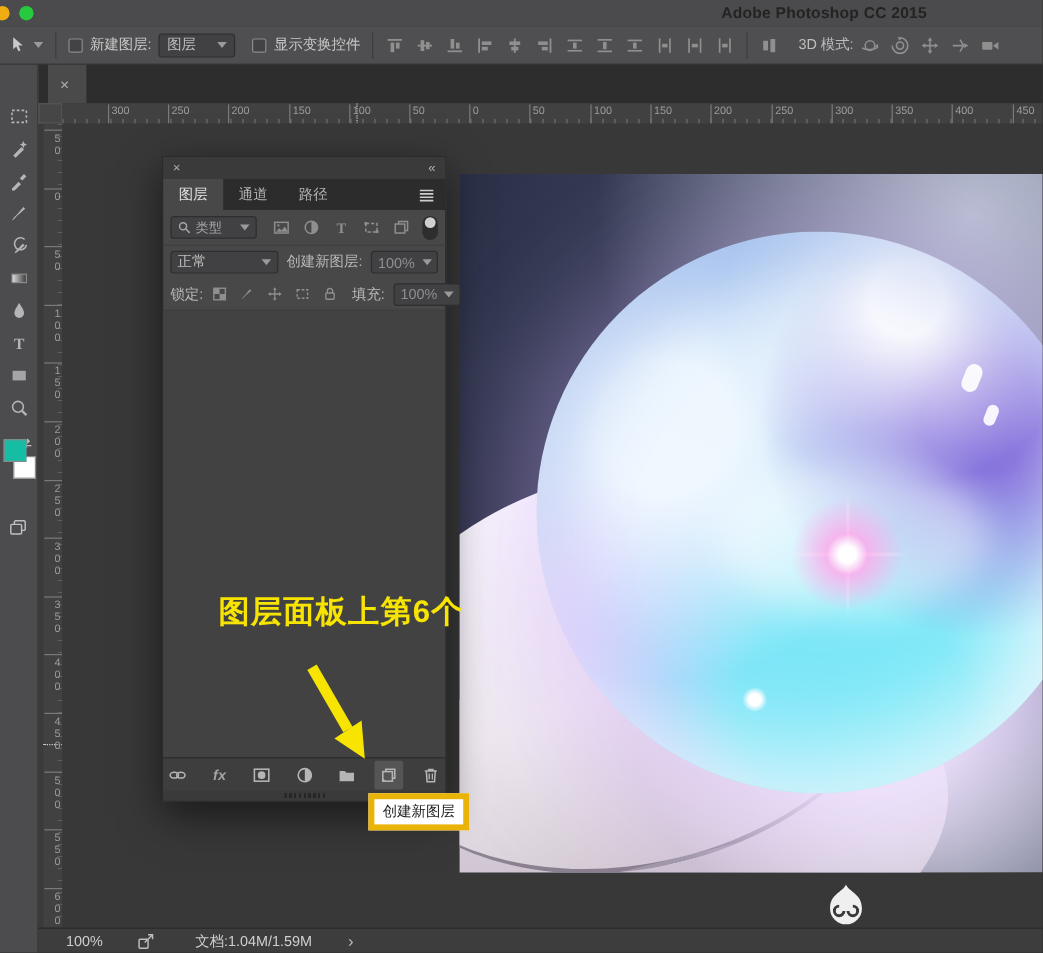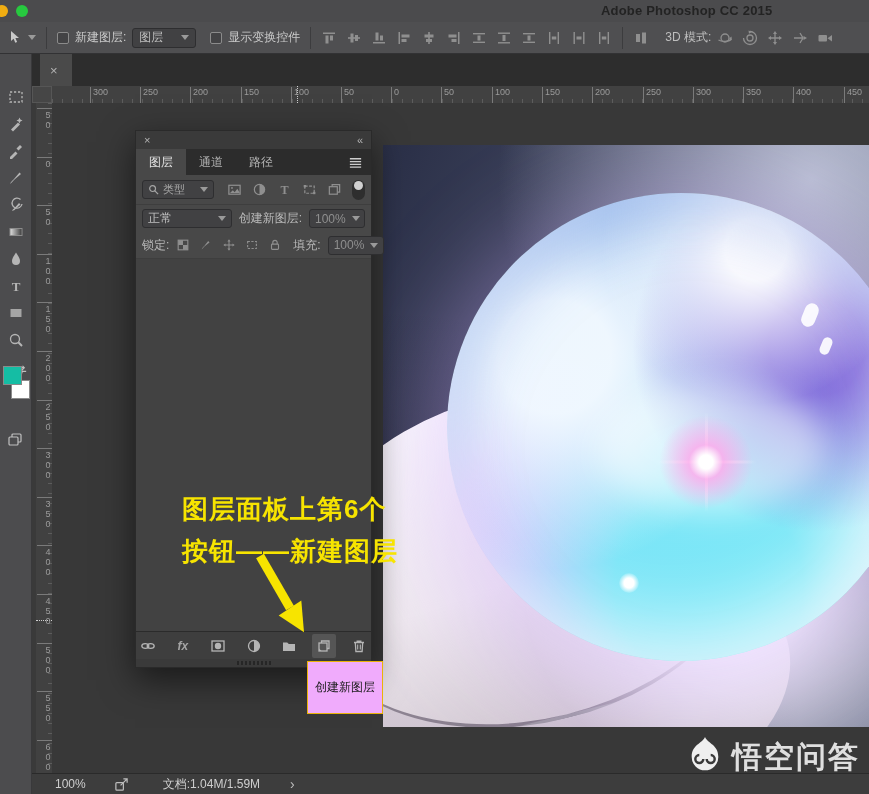--- a/index.html
+++ b/index.html
@@ -137,22 +137,22 @@
   .pbtn { width:24px; height:24px; display:flex; align-items:center; justify-content:center; color:#a4a4a4; }
   .pbtn.hl { background:#555; border-radius:2px; }
   .fxtext { font-size:12px; font-style:italic; font-weight:bold; color:#a4a4a4; }
   .p-grip { height:8px; background:#3a3a3a; display:flex; justify-content:center; align-items:center; flex:none; }
   .gripbar { width:34px; height:4px; background:repeating-linear-gradient(to right,#262626 0 2px,transparent 2px 4px); }
 
   
   .annotation { position:absolute; left:150px; top:488px; z-index:12; font-size:26px; font-weight:bold;
     line-height:42px; color:#f7e400; letter-spacing:1px; white-space:nowrap;margin-left:32px; }
   .arrow-svg { position:absolute; left:250px; top:552px; z-index:12; }
-  .tooltip { position:absolute; left:307px; top:661px; z-index:15; background:#f0abfc; border:1px solid #eab308;
-    color:#1a1a1a; font-size:12px; padding:17px 7px; white-space:nowrap; }
+  .tooltip { position:absolute; left:307px; top:661px; z-index:15; background:#ffffff; border:5px solid #eab308;
+    color:#1a1a1a; font-size:12px; padding:2px 7px; white-space:nowrap; }
 
   
   .statusbar { position:absolute; left:32px; top:773px; width:837px; height:21px; background:#3d3d3d;
     border-top:1px solid #2a2a2a; display:flex; align-items:center; color:#cfcfcf; font-size:12px; z-index:8; }
   .sb-zoom { margin-left:23px; }
   .sb-export { margin-left:28px; color:#bdbdbd; }
   .sb-doc { margin-left:34px; }
   .sb-chev { margin-left:30px; color:#bdbdbd; font-size:14px; }
 
   
@@ -647,21 +647,20 @@
           </span>
         </span>
       </div>
     <div class="p-grip">
         <span class="gripbar"></span>
       </div>
   </div>
 
   <div class="annotation" style="color: rgb(247, 228, 0);">
     <div>图层面板上第6个</div>
-    <div>按钮——新建图层</div>
   </div>
   <svg class="arrow-svg" width="70" height="88" viewBox="0 0 70 88">
     <line x1="10" y1="4" x2="40" y2="56" stroke="#f7e400" stroke-width="9"></line>
     <polygon points="51.3,48.5 28.7,63.5 54,80.3" fill="#f7e400"></polygon>
   </svg>
 
   <div class="tooltip">创建新图层</div>
 
   <div class="statusbar">
     <span class="sb-zoom">100%</span>
@@ -675,16 +674,15 @@
     <span class="sb-chev">›</span>
   </div>
 
   <div class="watermark">
     <span class="icon">
       <svg viewBox="0 0 40 44" width="38" height="42">
         <path d="M20 1 C17 8 6 9 6 22 a14 14 0 0 0 28 0 C34 9 23 8 20 1 Z" fill="#efefef"></path>
         <path d="M14 20 a4.2 4.2 0 1 0 4.2 4.2 M26 20 a4.2 4.2 0 1 1 -4.2 4.2" fill="none" stroke="#3a3a3a" stroke-width="2.6"></path>
       </svg>
     </span>
-    <span class="wm-text">悟空问答</span>
   </div>
 
 </div>
 
 </body></html>

